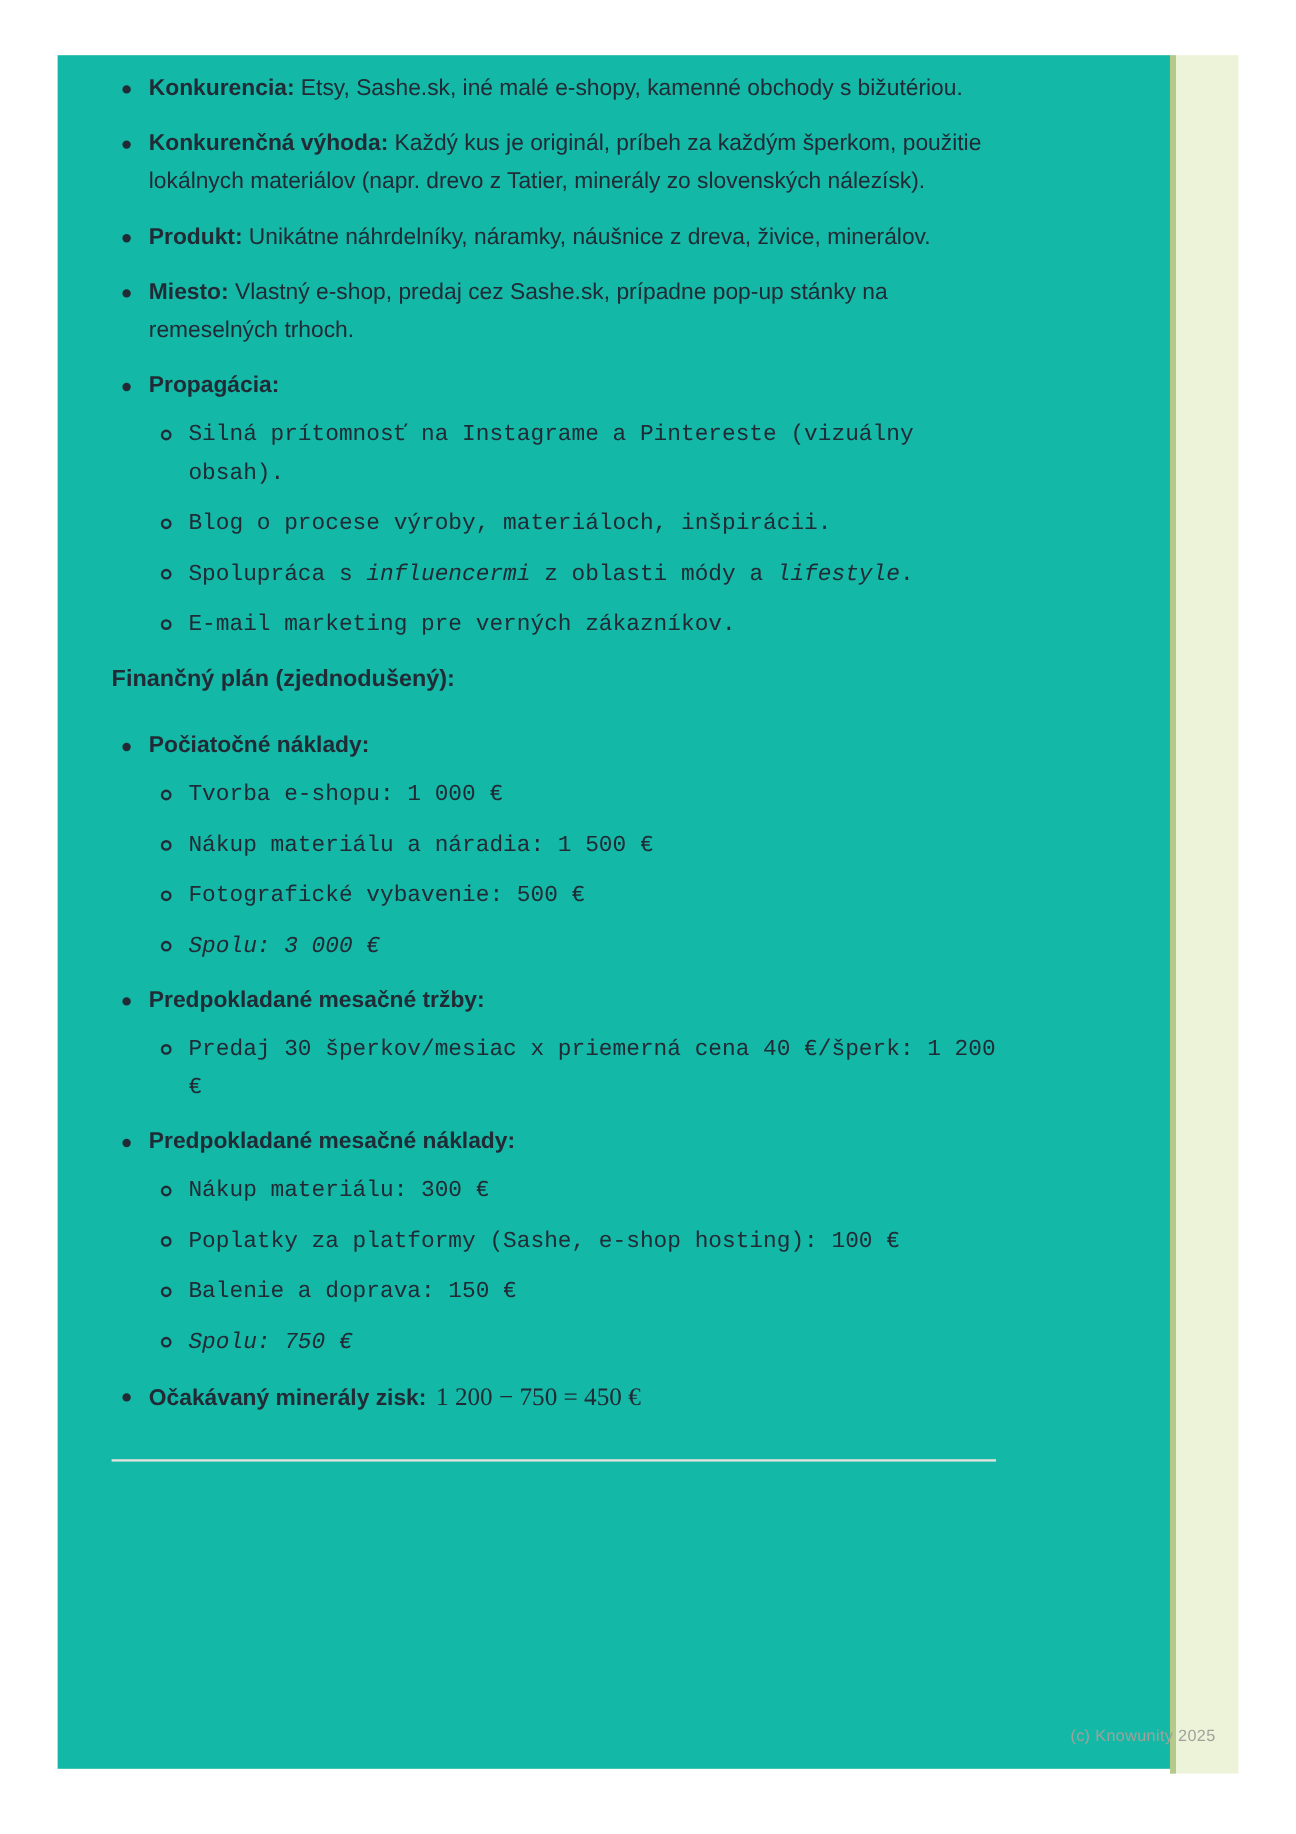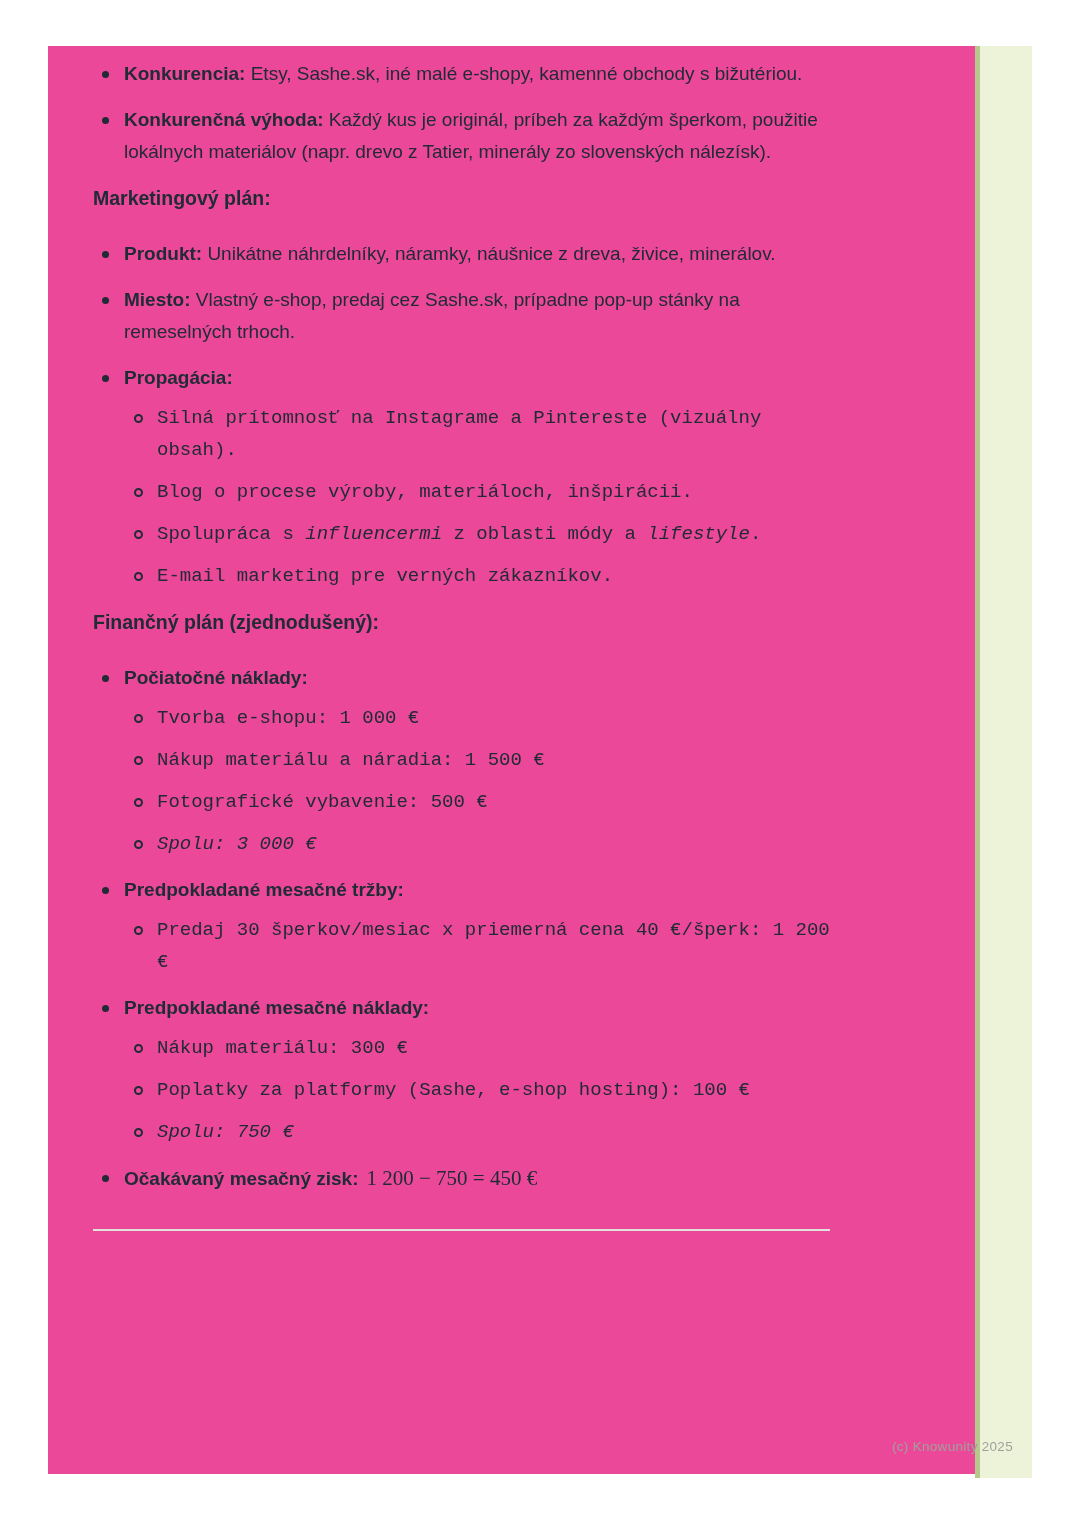--- a/index.html
+++ b/index.html
@@ -5,21 +5,21 @@
   html, body { margin:0; padding:0; }
   body {
     width:1080px; height:1528px; position:relative; overflow:hidden;
     background:#ffffff;
     font-family:"Liberation Sans", sans-serif;
     color:#212b36;
     -webkit-font-smoothing:antialiased;
   }
   .card {
     position:absolute; left:48px; top:46px; width:927px; height:1428px;
-    background:#ec4899;
+    background:#14b8a6;
   }
   .accent {
     position:absolute; left:975px; top:46px; width:57px; height:1432px;
     background:#edf3d9; border-left:5px solid #b5c98a; box-sizing:border-box;
   }
   .content {
     position:relative; padding:12px 0 0 45px; width:742px;
     font-size:19px; line-height:32px;
   }
   ul { list-style:none; margin:0; padding:0; }
@@ -63,21 +63,20 @@
 
     <ul>
       <li class="l1">
         <span class="lead">Konkurencia:</span><span> Etsy, Sashe.sk, iné malé e-shopy, kamenné obchody s bižutériou.</span>
       </li>
       <li class="l1">
         <span class="lead">Konkurenčná výhoda:</span><span> Každý kus je originál, príbeh za každým šperkom, použitie lokálnych materiálov (napr. drevo z Tatier, minerály zo slovenských nálezísk).</span>
       </li>
     </ul>
 
-    <h2>Marketingový plán:</h2>
 
     <ul>
       <li class="l1">
         <span class="lead">Produkt:</span><span> Unikátne náhrdelníky, náramky, náušnice z dreva, živice, minerálov.</span>
       </li>
       <li class="l1">
         <span class="lead">Miesto:</span><span> Vlastný e-shop, predaj cez Sashe.sk, prípadne pop-up stánky na remeselných trhoch.</span>
       </li>
       <li class="l1">
         <span class="lead">Propagácia:</span>
@@ -131,27 +130,30 @@
       <li class="l1">
         <span class="lead">Predpokladané mesačné náklady:</span>
         <ul class="sub">
           <li class="l2">
             <span>Nákup materiálu: 300 €</span>
           </li>
           <li class="l2">
             <span>Poplatky za platformy (Sashe, e-shop hosting): 100 €</span>
           </li>
           <li class="l2">
+            <span>Balenie a doprava: 150 €</span>
+          </li>
+          <li class="l2">
             <span class="it">Spolu: 750 €</span>
           </li>
         </ul>
       </li>
 
       <li class="l1">
-        <span class="lead">Očakávaný mesačný zisk:</span><span class="math">1 200 − 750 = 450 €</span>
+        <span class="lead">Očakávaný minerály zisk:</span><span class="math">1 200 − 750 = 450 €</span>
       </li>
     </ul>
 
     <hr class="divider">
   </div>
 </div>
 
 <div class="accent"></div>
 
 <div class="footer">(c) Knowunity 2025</div>

